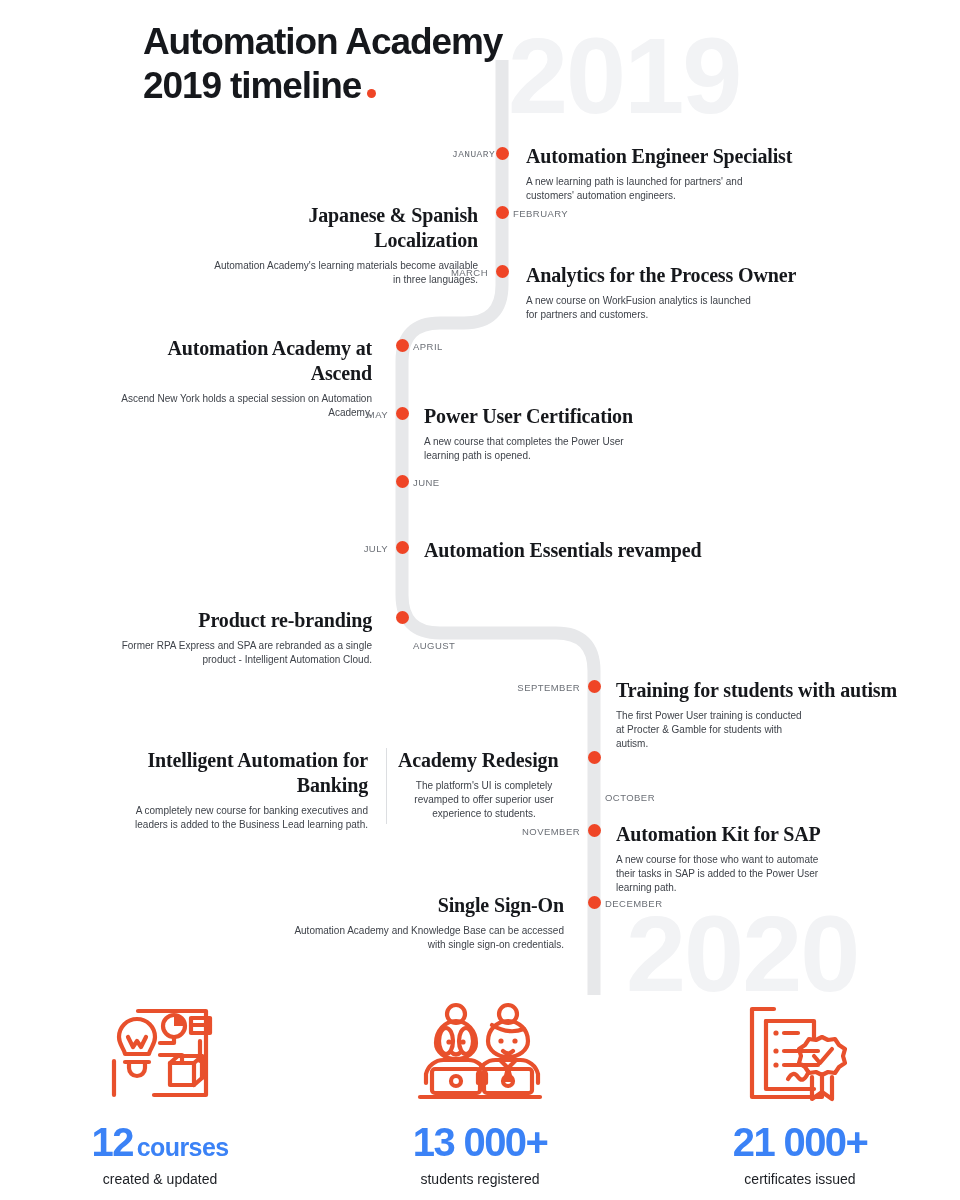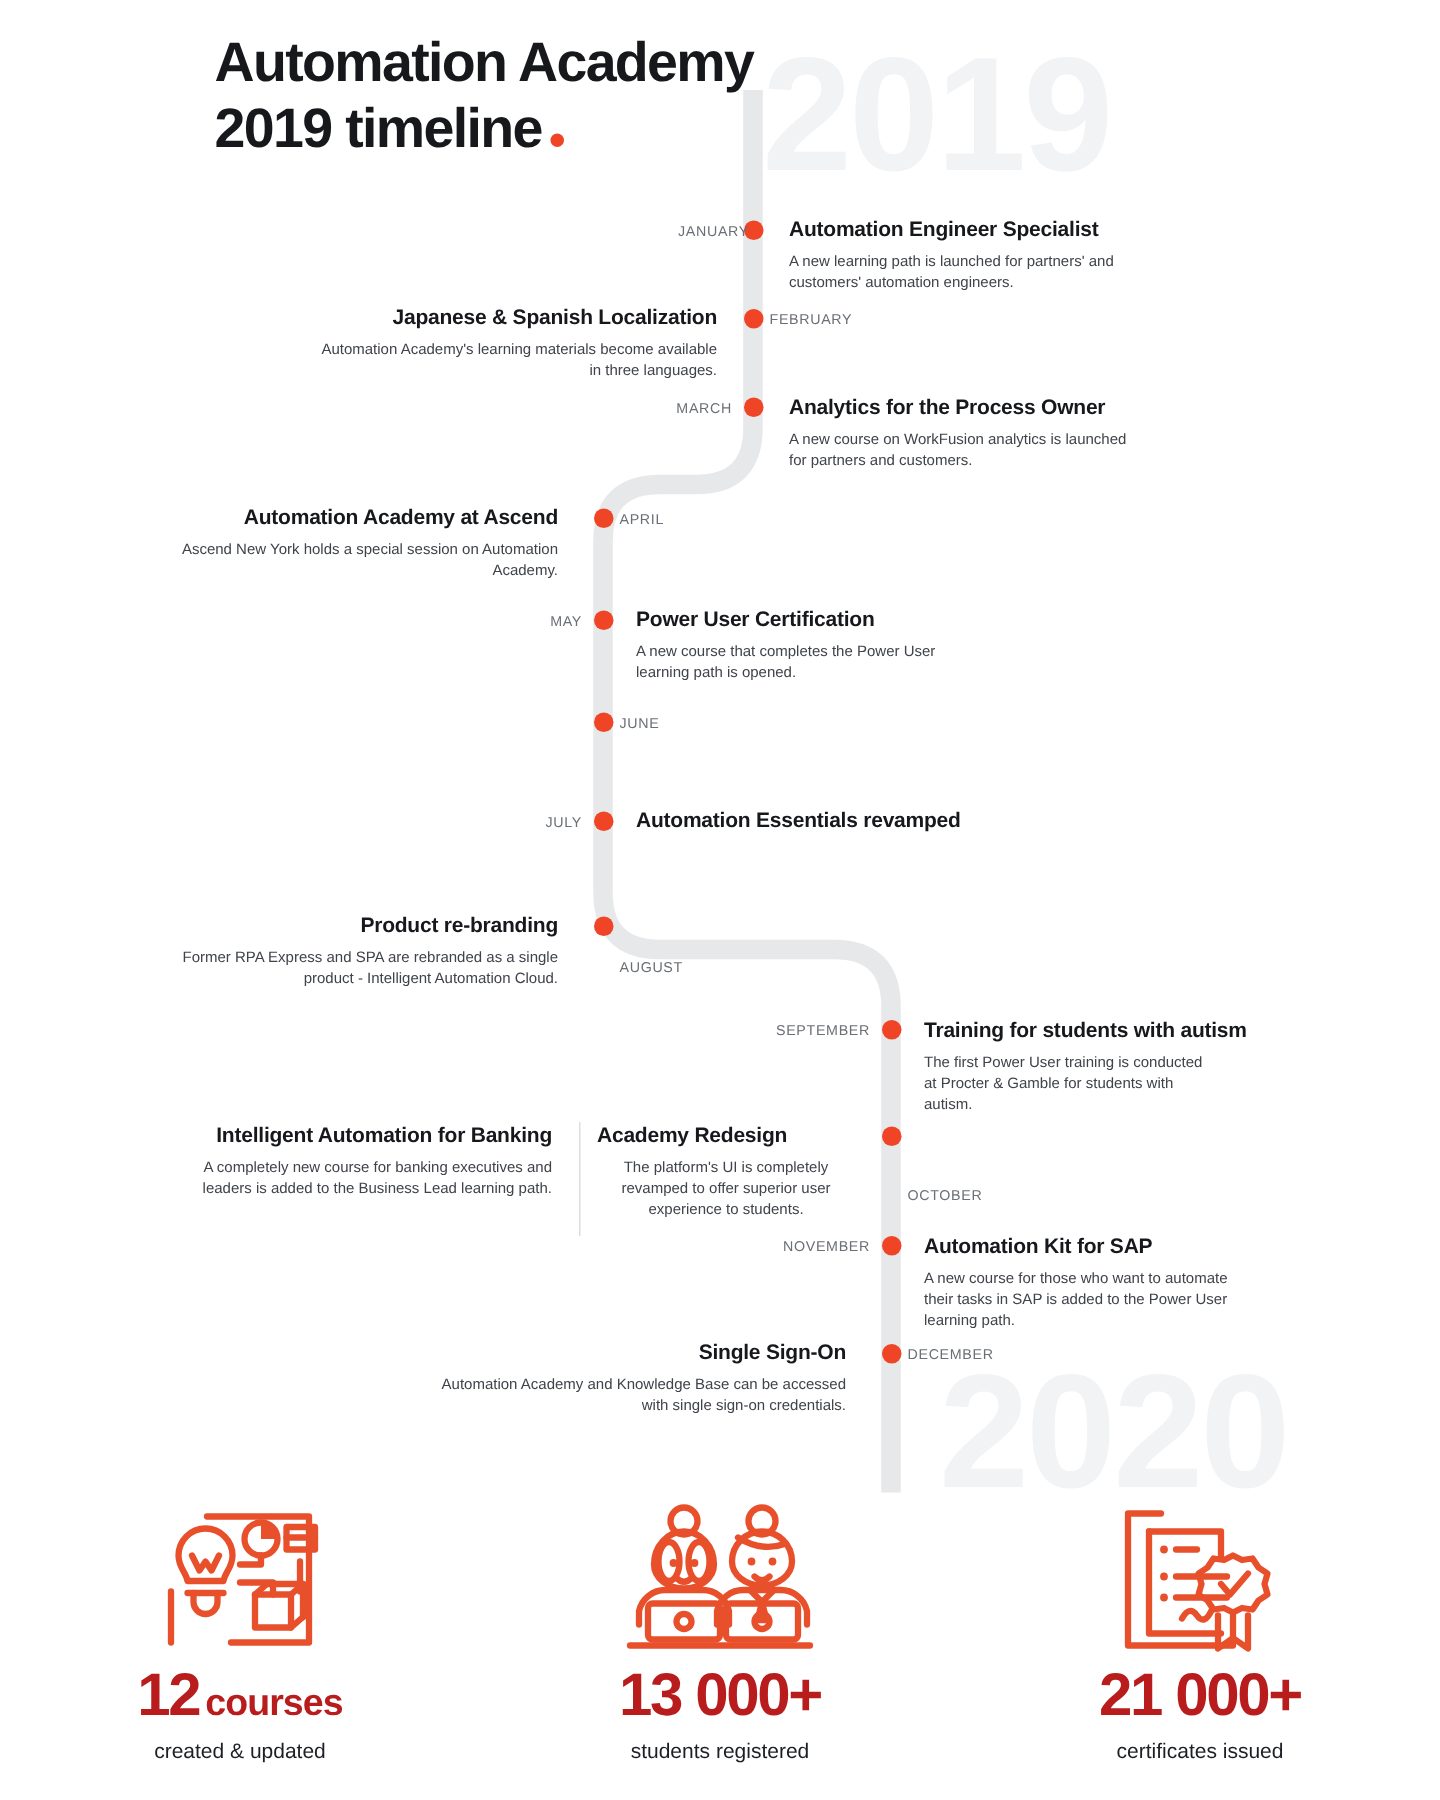--- a/index.html
+++ b/index.html
@@ -59,26 +59,27 @@
     letter-spacing: 0.45px;
     color: #6b6f76;
     white-space: nowrap;
     z-index: 4;
     text-transform: uppercase;
   }
 
   
   .event { position: absolute; z-index: 3; }
   .event .title {
-    font-size: 14px;
+    font-size: 20px;
     font-weight: 700;
     color: #16181c;
     letter-spacing: -0.15px;
     line-height: 1.25;
     margin-bottom: 6px;
+    font-family: Liberation Serif, serif;
   }
   .event .desc {
     font-size: 10px;
     color: #3f434a;
     line-height: 1.42;
   }
   .event.right { text-align: left; }
   .event.left  { text-align: right; }
 
   .divider-v {
@@ -89,22 +90,23 @@
   }
 
   
   #stats { position: absolute; left: 0; top: 995px; width: 960px; display: flex; }
   .stat { flex: 1; display: flex; flex-direction: column; align-items: center; }
   .stat .icon { height: 115px; display: flex; align-items: center; justify-content: center; }
   .stat .value {
     font-size: 40px;
     font-weight: 800;
     letter-spacing: -1.6px;
-    color: #b91c1c;
+    color: #3b82f6;
     line-height: 1;
+    margin-top: 12px;
     white-space: nowrap;
   }
   .stat .value .small {
     font-size: 25px;
     letter-spacing: -0.6px;
     margin-left: 4px;
   }
   .stat .caption {
     font-size: 14px;
     color: #1c1f24;
@@ -132,21 +134,21 @@
              L 440,323
              Q 402,323 402,361
              L 402,595
              Q 402,633 440,633
              L 556,633
              Q 594,633 594,671
              L 594,995" fill="none" stroke="#e7e8ea" stroke-width="13" stroke-linecap="butt"></path>
   </svg>
 
   <div class="node" style="left:496px; top:147px;"></div>
-  <div class="month-label" style="left:452px; top:149px; text-align:center; width:36px;">JANUARY</div>
+  <div class="month-label" style="left:452px; top:149px; text-align:center; width:36px;font-family:Liberation Mono, monospace;">JANUARY</div>
   <div class="event right" style="left:526px; top:144px; width:300px;">
     <div class="title">Automation Engineer Specialist</div>
     <div class="desc" style="width:252px;">A new learning path is launched for partners' and customers' automation engineers.</div>
   </div>
 
   <div class="node" style="left:496px; top:206px;"></div>
   <div class="month-label" style="left:513px; top:208px;">FEBRUARY</div>
   <div class="event left" style="left:206px; top:203px; width:272px;">
     <div class="title">Japanese &amp; Spanish Localization</div>
     <div class="desc">Automation Academy's learning materials become available in three languages.</div>

